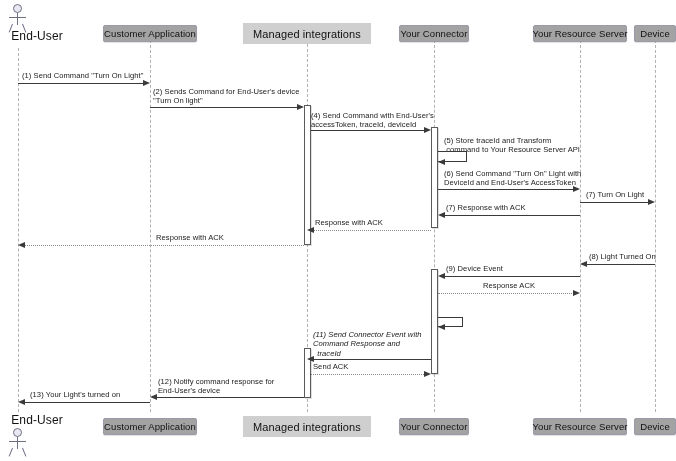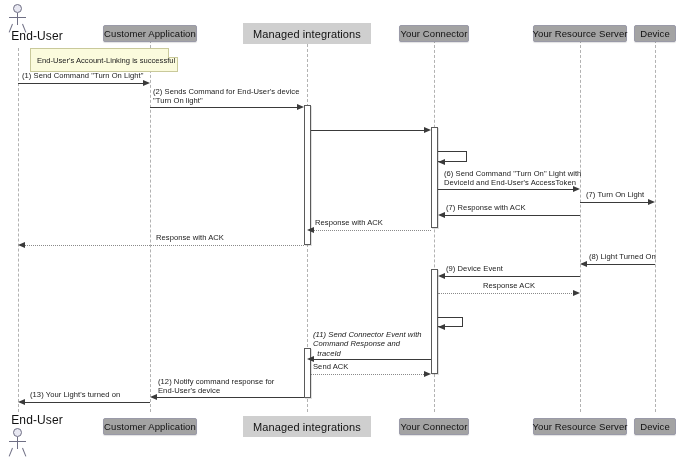--- a/index.html
+++ b/index.html
@@ -82,42 +82,42 @@
   <div class="plabel box" style="left:103px;top:25px;width:94px;">Customer Application</div>
 
   <div class="plabel grey" style="left:243px;top:23px;width:128px;">Managed integrations</div>
 
   <div class="plabel box" style="left:399px;top:25px;width:70px;">Your Connector</div>
 
   <div class="plabel box" style="left:533px;top:25px;width:94px;">Your Resource Server</div>
 
   <div class="plabel box" style="left:634px;top:25px;width:42px;">Device</div>
 
-  <div class="note" style="left:30px;top:48px;width:148px;height:24px;">
-    <span style="font-size:7.6px;">End-User's Account-Linking is successful</span>
-    <span class="fold"></span>
-  </div>
 
   <div class="activation" style="left:304px;top:105px;height:140px;"></div>
   <div class="activation" style="left:431px;top:127px;height:101px;"></div>
   <div class="activation" style="left:431px;top:269px;height:105px;"></div>
   <div class="activation" style="left:304px;top:348px;height:50px;"></div>
 
   <div class="msgtext" style="left:22px;top:71px;">(1) Send Command "Turn On Light"</div>
   <div class="msgline" style="left:18px;top:83px;width:128px;"></div>
   <div class="arrowhead right" style="left:143px;top:79.5px;"></div>
 
   <div class="msgtext" style="left:153px;top:87px;">(2) Sends Command for End-User's device
 "Turn On light"</div>
   <div class="msgline" style="left:150px;top:107px;width:151px;"></div>
   <div class="arrowhead right" style="left:297px;top:103.5px;"></div>
 
+  <div class="msgtext" style="left:311px;top:111px;">(4) Send Command with End-User's
+accessToken, traceId, deviceId</div>
   <div class="msgline" style="left:311px;top:130px;width:117px;"></div>
   <div class="arrowhead right" style="left:424px;top:126.5px;"></div>
 
+  <div class="msgtext" style="left:444px;top:136px;">(5) Store traceId and Transform
+ command to Your Resource Server API</div>
   <div class="selfcall" style="left:438px;top:151px;width:29px;height:11px;"></div>
   <div class="arrowhead left" style="left:438px;top:158.5px;"></div>
 
   <div class="msgtext" style="left:444px;top:169px;">(6) Send Command "Turn On" Light with
 DeviceId and End-User's AccessToken</div>
   <div class="msgline" style="left:438px;top:189px;width:136px;"></div>
   <div class="arrowhead right" style="left:573px;top:185.5px;"></div>
 
   <div class="msgtext" style="left:586px;top:190px;">(7) Turn On Light</div>
   <div class="msgline" style="left:580px;top:202px;width:70px;"></div>

